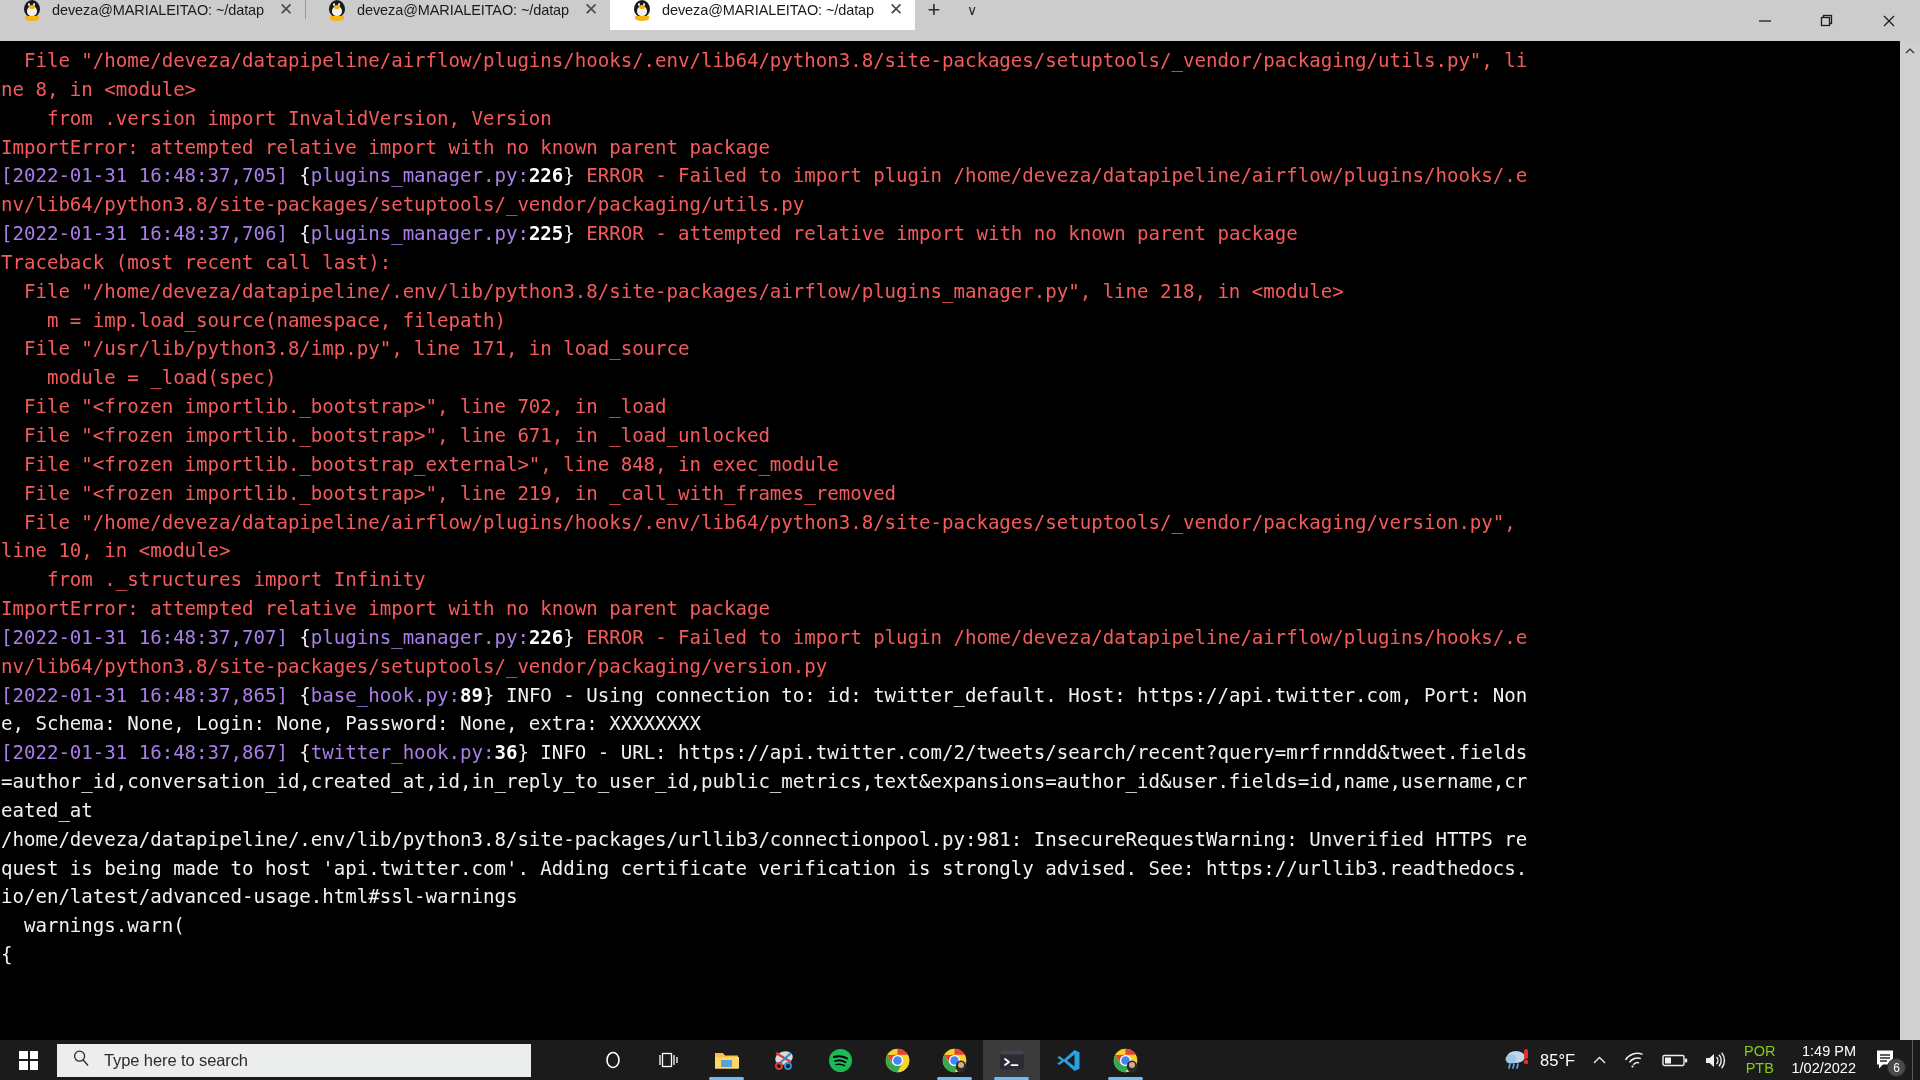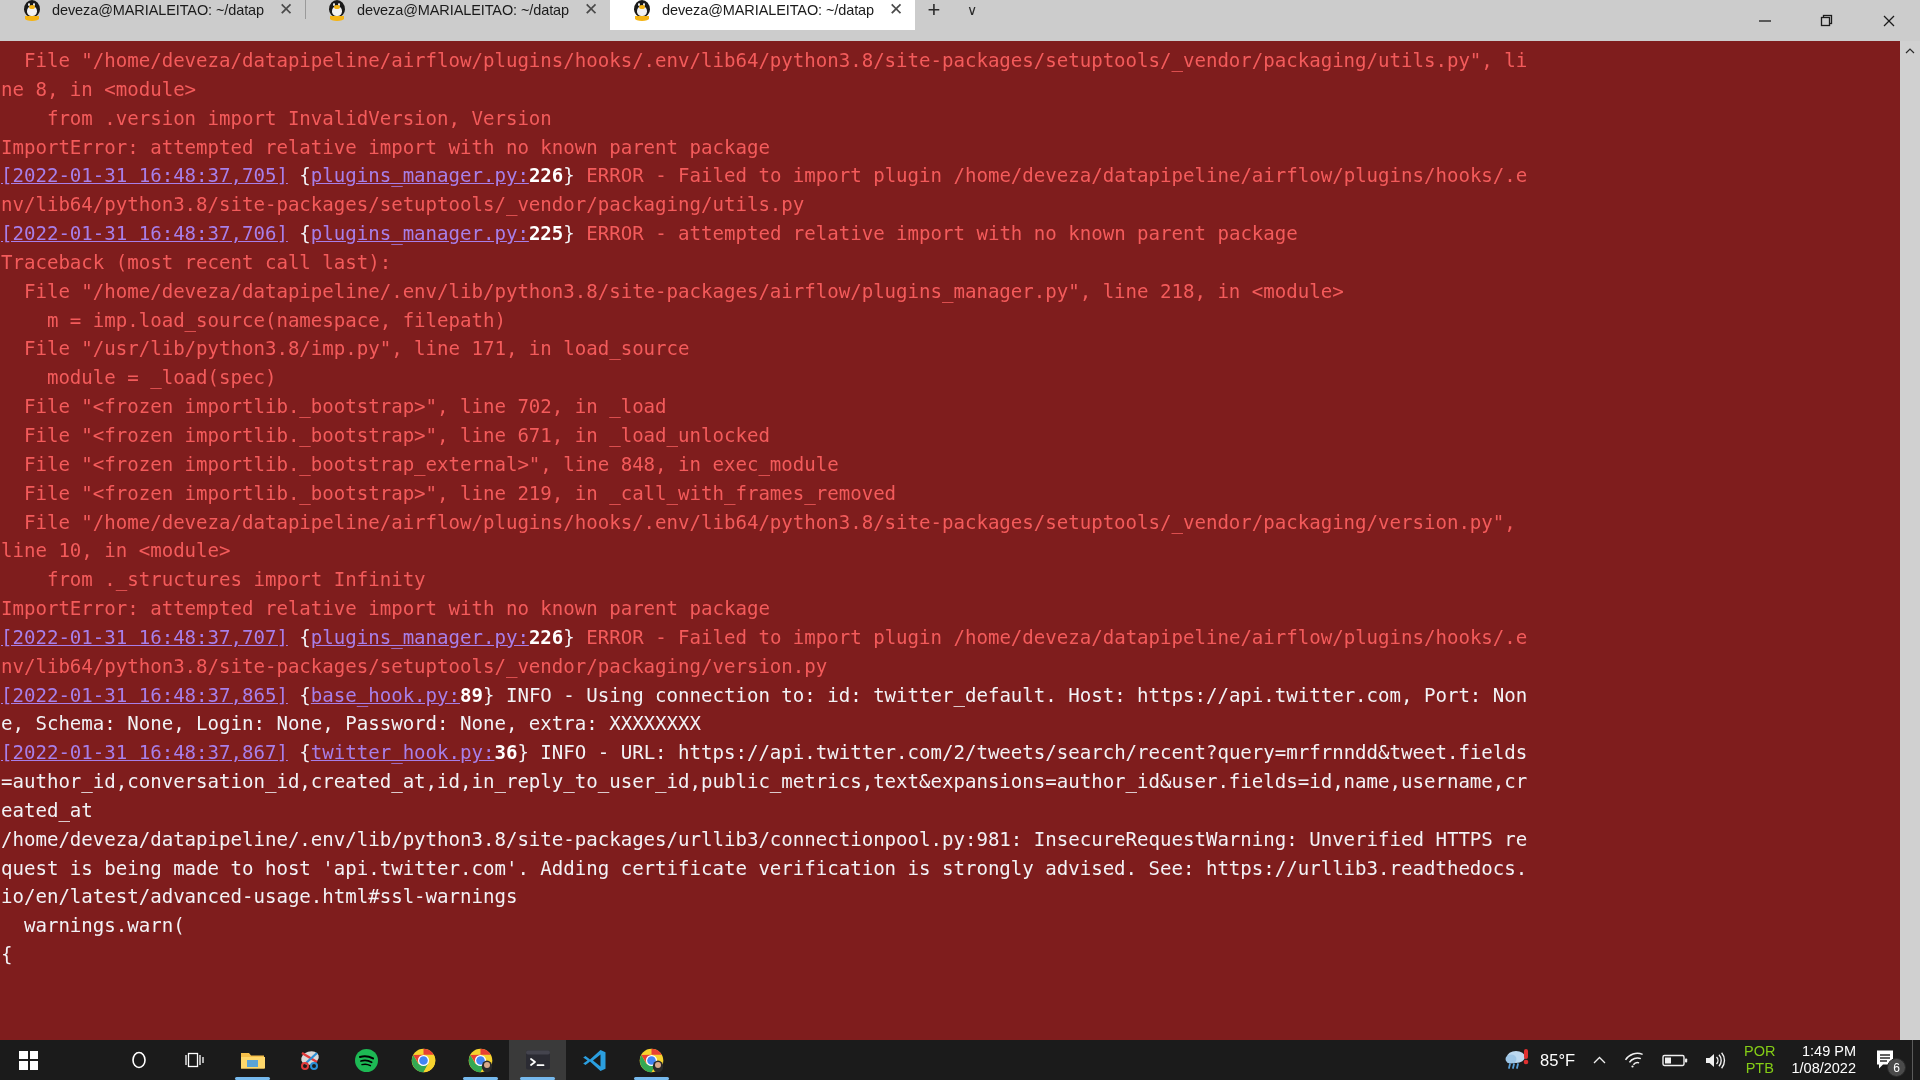--- a/index.html
+++ b/index.html
@@ -88,35 +88,35 @@
   .wc {
     width: 62px; height: 41px;
     display: flex; align-items: center; justify-content: center;
   }
   .wc svg { display: block; }
 
   
   #terminal {
     position: absolute; top: 41px; left: 0;
     width: 1900px; height: 1000px;
-    background: #7f1d1d;
+    background: #000000;
     overflow: hidden;
     padding: 6px 8px 0 0;
   }
   #termtext {
     font-family: "DejaVu Sans Mono", "Liberation Mono", monospace;
     font-size: 19.1px;
     line-height: 28.85px;
     color: #e8e8ec;
     white-space: pre;
     letter-spacing: -0.02px;
     padding-left: 1px;
   }
   .red  { color: #f45b5b; }
-  .vio  { color: #a87fe8; text-decoration: underline; }
+  .vio  { color: #a87fe8; }
   .wht  { color: #f2f2f6; }
   .bwht { color: #ffffff; font-weight: bold; }
 
   
   #scrollbar {
     position: absolute; top: 41px; right: 0;
     width: 20px; height: 1000px;
     background: #d0d0d0;
   }
   .sb-arrow {
@@ -282,20 +282,29 @@
 
   <div id="startbtn">
     <span class="winlogo">
         <i></i>
         <i></i>
         <i></i>
         <i></i>
       </span>
   </div>
 
+  <div id="searchbox">
+    <span class="mag">
+      <svg width="19" height="19" viewBox="0 0 19 19">
+        <circle cx="7.6" cy="7.2" r="5" fill="none" stroke="#2b2b2b" stroke-width="1.3"></circle>
+        <line x1="11.2" y1="11" x2="16" y2="16.5" stroke="#2b2b2b" stroke-width="1.3"></line>
+      </svg>
+    </span>
+    <span id="searchph" title="Type here to search">Type here to search</span>
+  </div>
 
   <div class="tbicon" style="margin-left:53px">
     <svg width="22" height="22" viewBox="0 0 22 22">
         <ellipse cx="11" cy="11" rx="6" ry="7.5" fill="none" stroke="#ffffff" stroke-width="1.6"></ellipse>
       </svg>
   </div>
 
   <div class="tbicon">
     <svg width="24" height="20" viewBox="0 0 24 20">
       <rect x="4.5" y="3.5" width="9" height="13" fill="none" stroke="#ffffff" stroke-width="1.3"></rect>
@@ -440,21 +449,21 @@
       </svg>
     </div>
 
     <div id="langbox">
       <span>POR</span>
       <span>PTB</span>
     </div>
 
     <div id="clockbox">
       <span>1:49 PM</span>
-      <span>1/08/2022</span>
+      <span>1/02/2022</span>
     </div>
 
     <div class="tray-item" id="notifbox">
       <svg width="24" height="24" viewBox="0 0 24 24">
         <path d="M3 2.5 h16 v14 h-10 l-4 4 v-4 h-2 z" fill="#ffffff"></path>
         <line x1="6" y1="7" x2="16" y2="7" stroke="#1b1b1b" stroke-width="1.4"></line>
         <line x1="6" y1="10" x2="16" y2="10" stroke="#1b1b1b" stroke-width="1.4"></line>
         <line x1="6" y1="13" x2="13" y2="13" stroke="#1b1b1b" stroke-width="1.4"></line>
       </svg>
       <span id="notifbadge">6</span>

